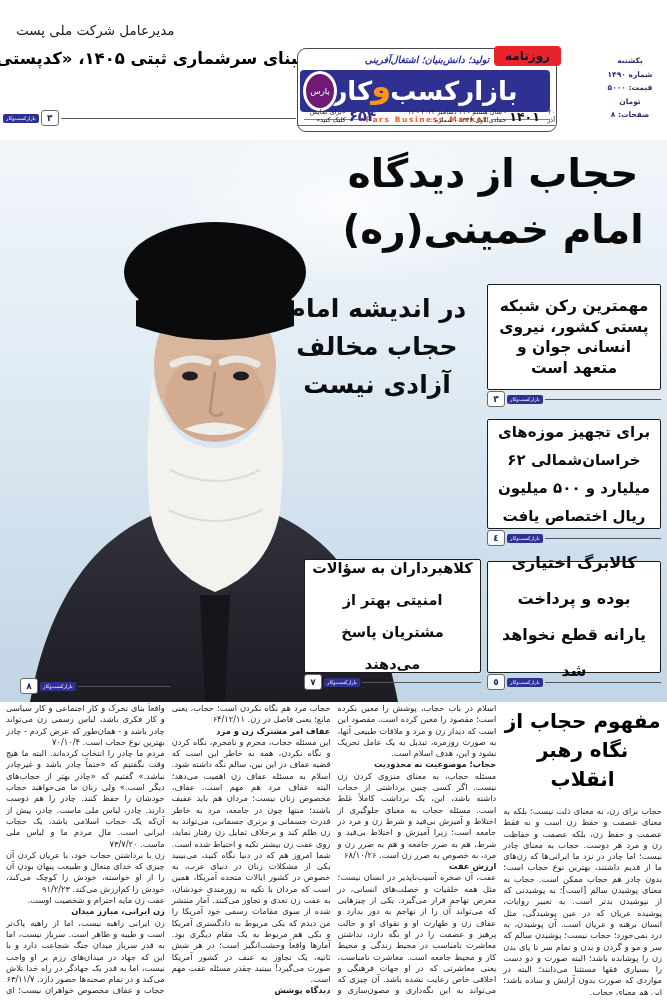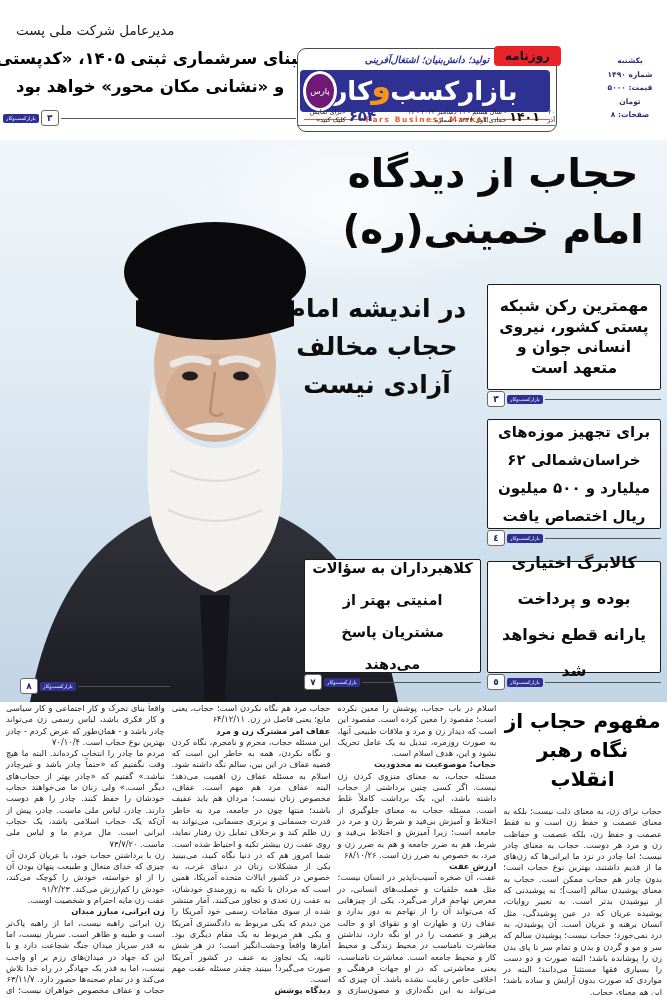--- a/index.html
+++ b/index.html
@@ -73,21 +73,20 @@
     margin:4px 0 12px;color:#000;}
 </style>
 </head>
 <body>
 
 <div class="header">
 
   <div class="kicker-block">
     <div class="kicker">مدیرعامل شرکت ملی پست</div>
     <div class="kickline">مبنای سرشماری ثبتی ۱۴۰۵، «کدپستی»</div>
-    <div class="kickline">و «نشانی مکان محور» خواهد بود</div>
   </div>
 
   <div class="masthead">
     <div class="slogan">تولید؛ دانش‌بنیان؛ اشتغال‌آفرینی</div>
     <div class="news-badge">روزنامه</div>
     <div class="banner">
       <span>بازارکسب</span>
         <span class="vav">و</span>
         <span>کار</span>
       <span class="pars-badge">پارس</span>

